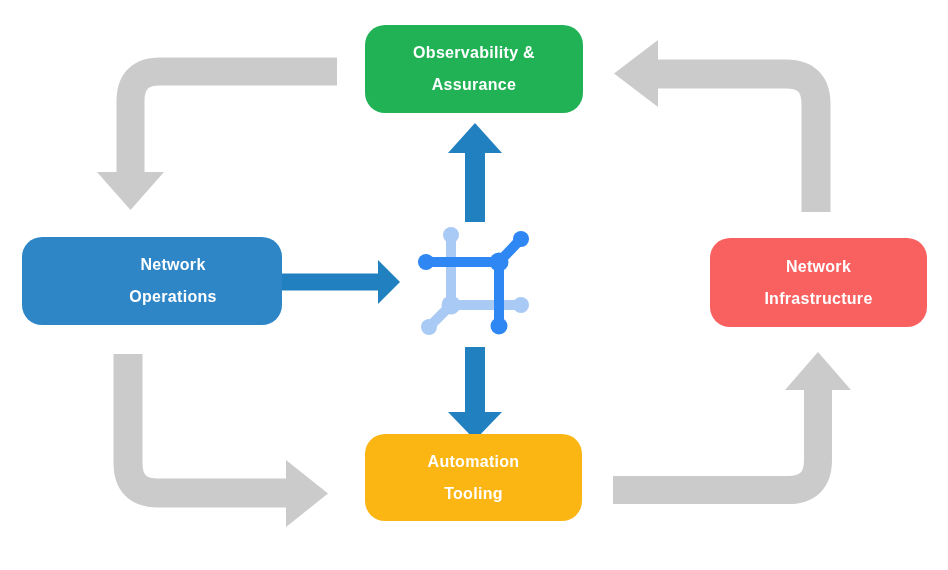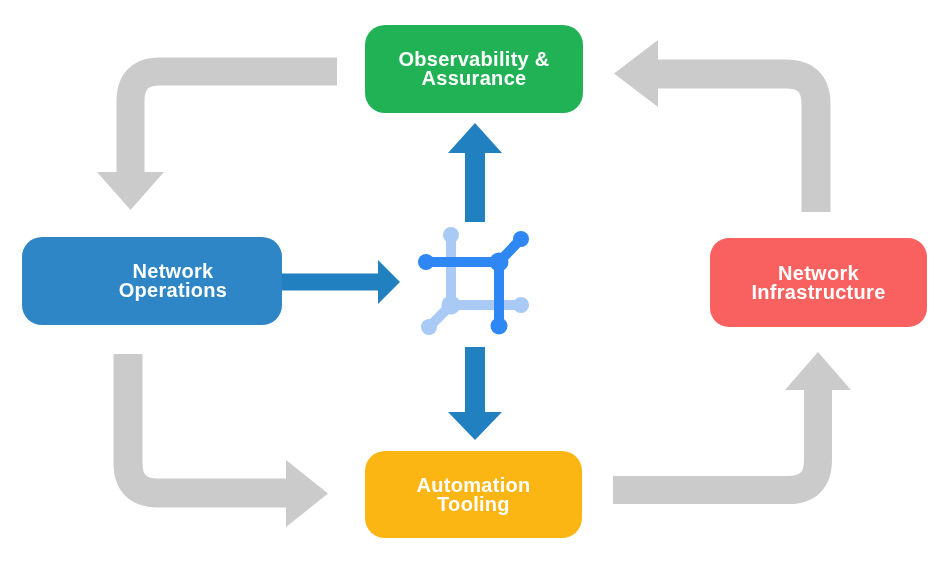--- a/index.html
+++ b/index.html
@@ -24,29 +24,29 @@
     position: absolute;
     border-radius: 20px;
     display: flex;
     align-items: center;
     justify-content: center;
     text-align: center;
   }
   .node-label {
     display: block;
     max-width: 165px;
-    font-size: 20px;
-    line-height: 19px;
+    font-size: 16px;
+    line-height: 32px;
     font-weight: 600;
     letter-spacing: 0.3px;
   }
   .node-observability   { left: 365px; top: 25px;  width: 218px; height: 88px; }
   .node-operations      { left: 22px;  top: 237px; width: 218px; height: 88px; }
-  .node-infrastructure  { left: 710px; top: 238px; width: 217px; height: 89px; border-radius: 19px; }
-  .node-automation      { left: 365px; top: 451px; width: 217px; height: 87px; }
+  .node-infrastructure  { left: 710px; top: 238px; width: 217px; height: 89px; }
+  .node-automation      { left: 365px; top: 434px; width: 217px; height: 87px; }
   .node-operations .node-label,
   .node-infrastructure .node-label,
   .node-automation .node-label { max-width: 140px; }
 </style>
 </head>
 <body>
 
 <div class="canvas">
 
   <svg class="layer" width="948" height="570" viewBox="0 0 948 570">

